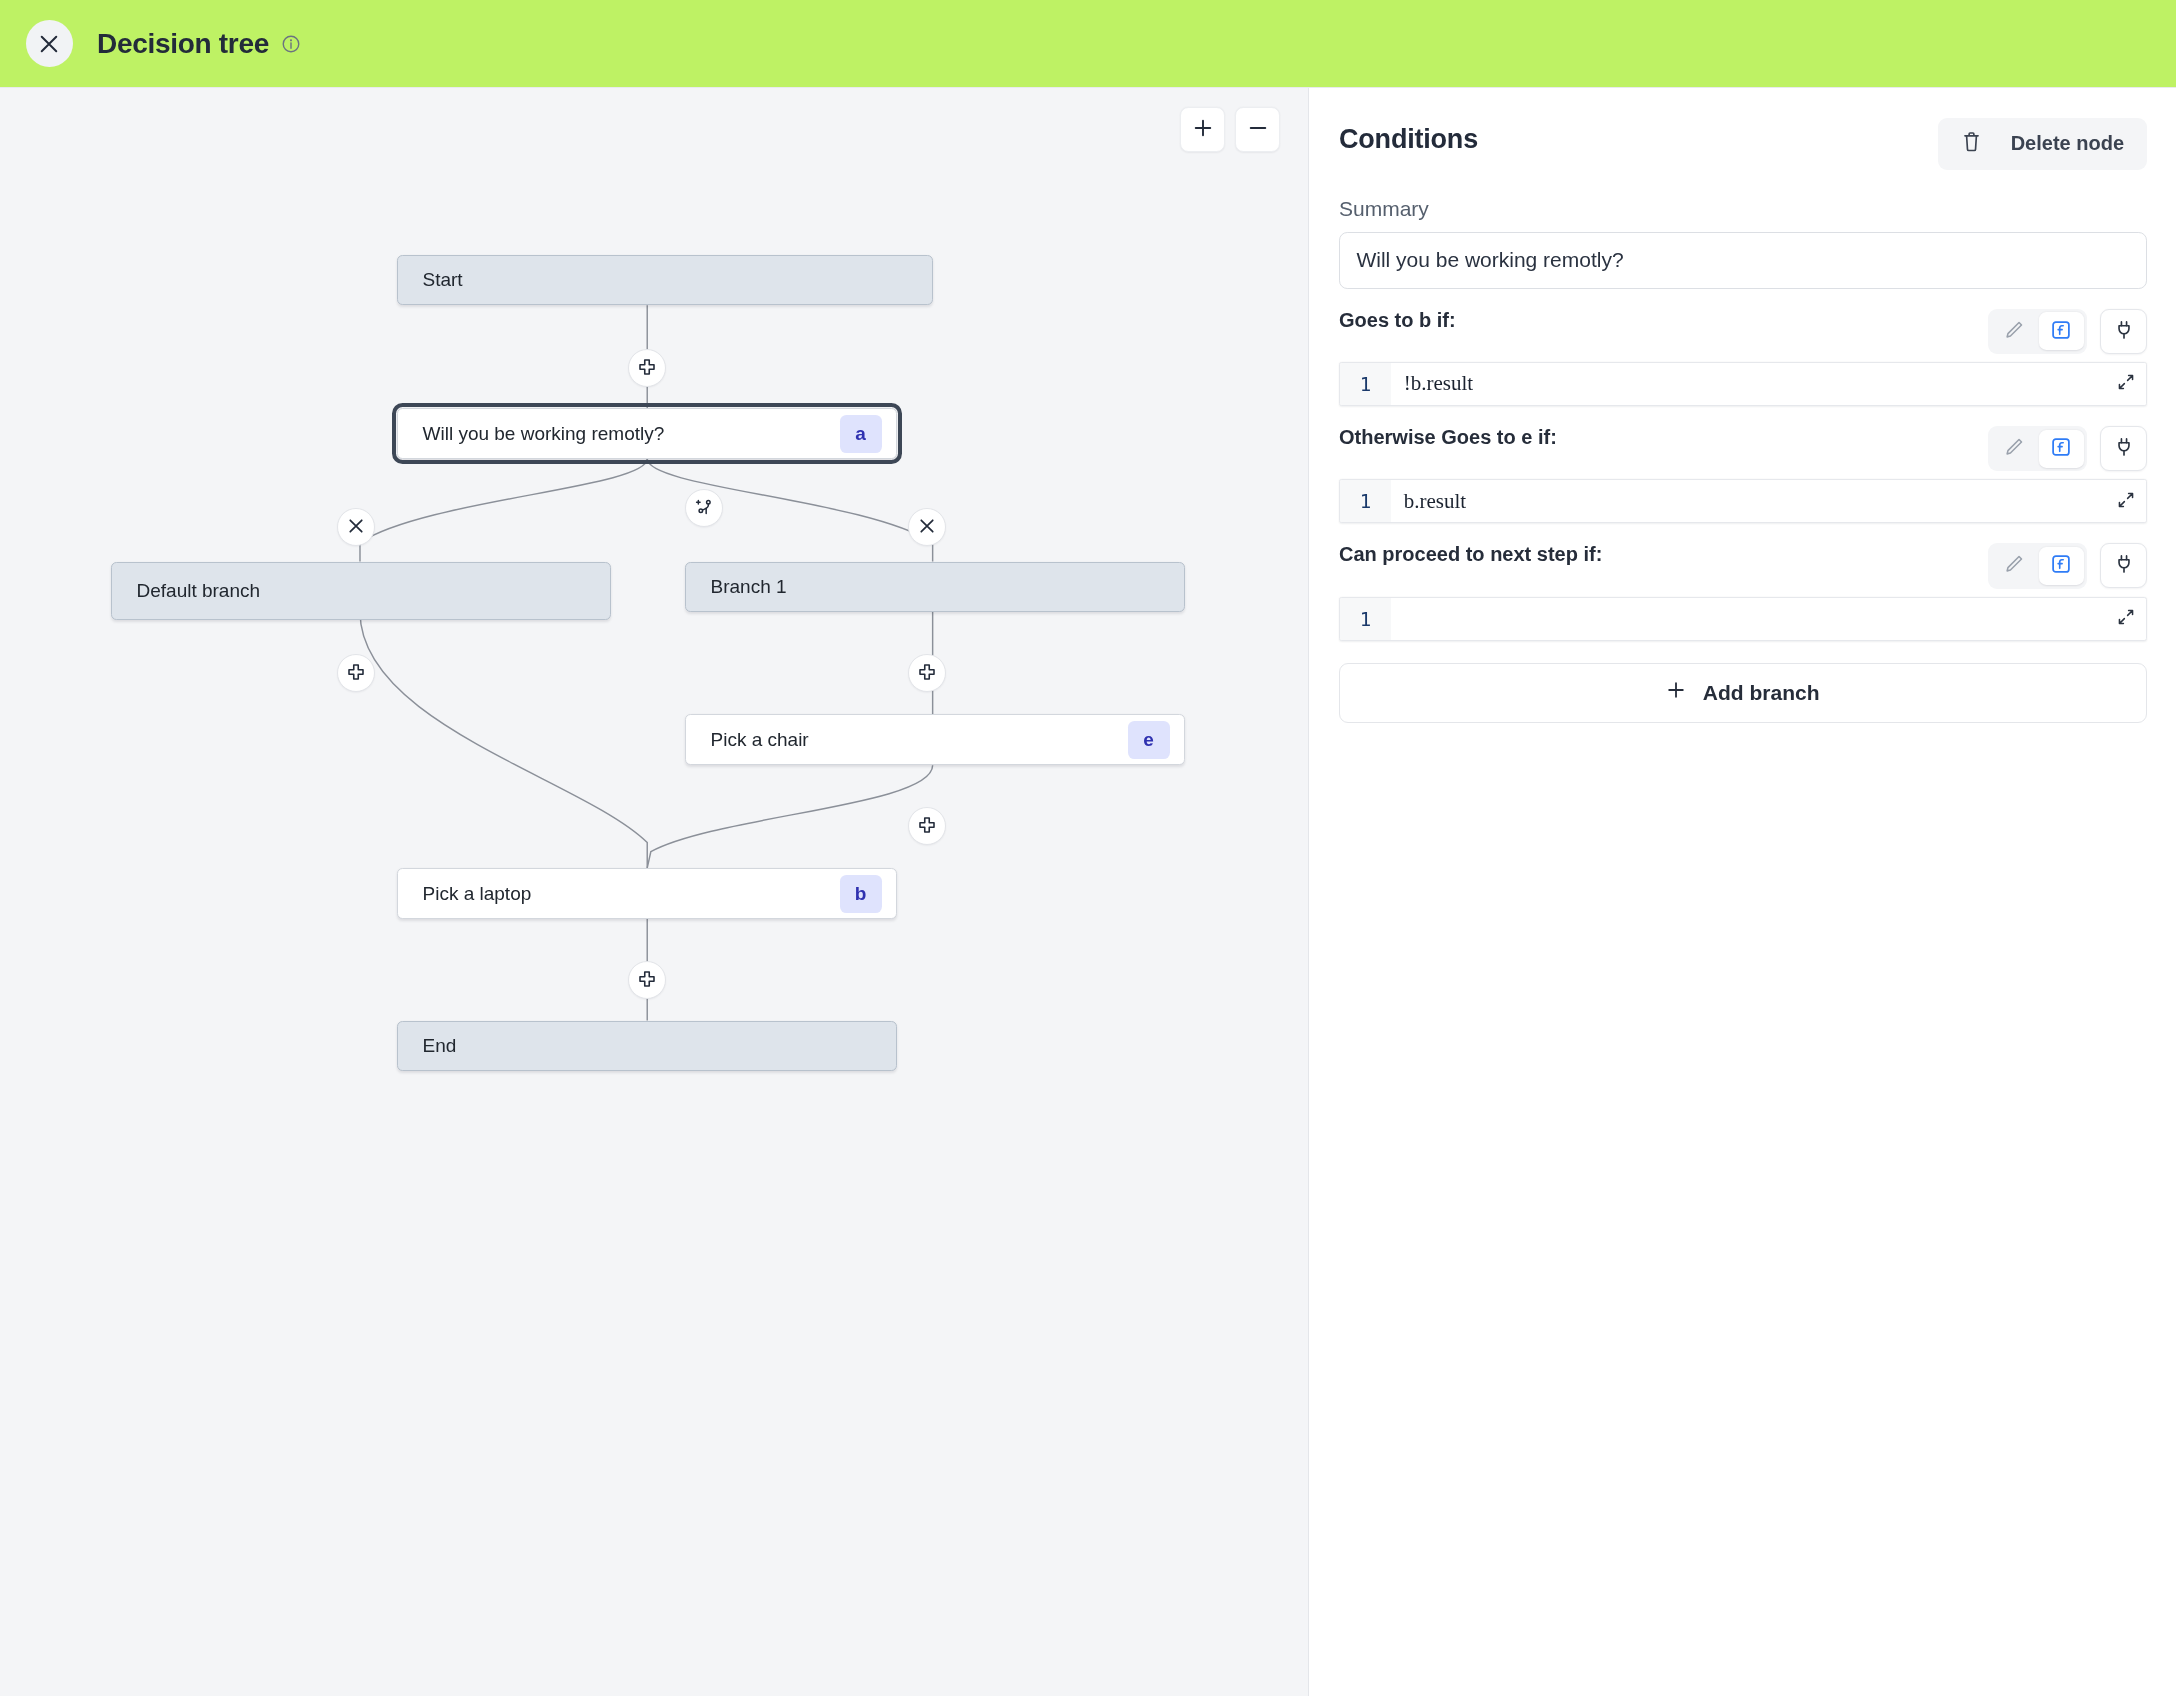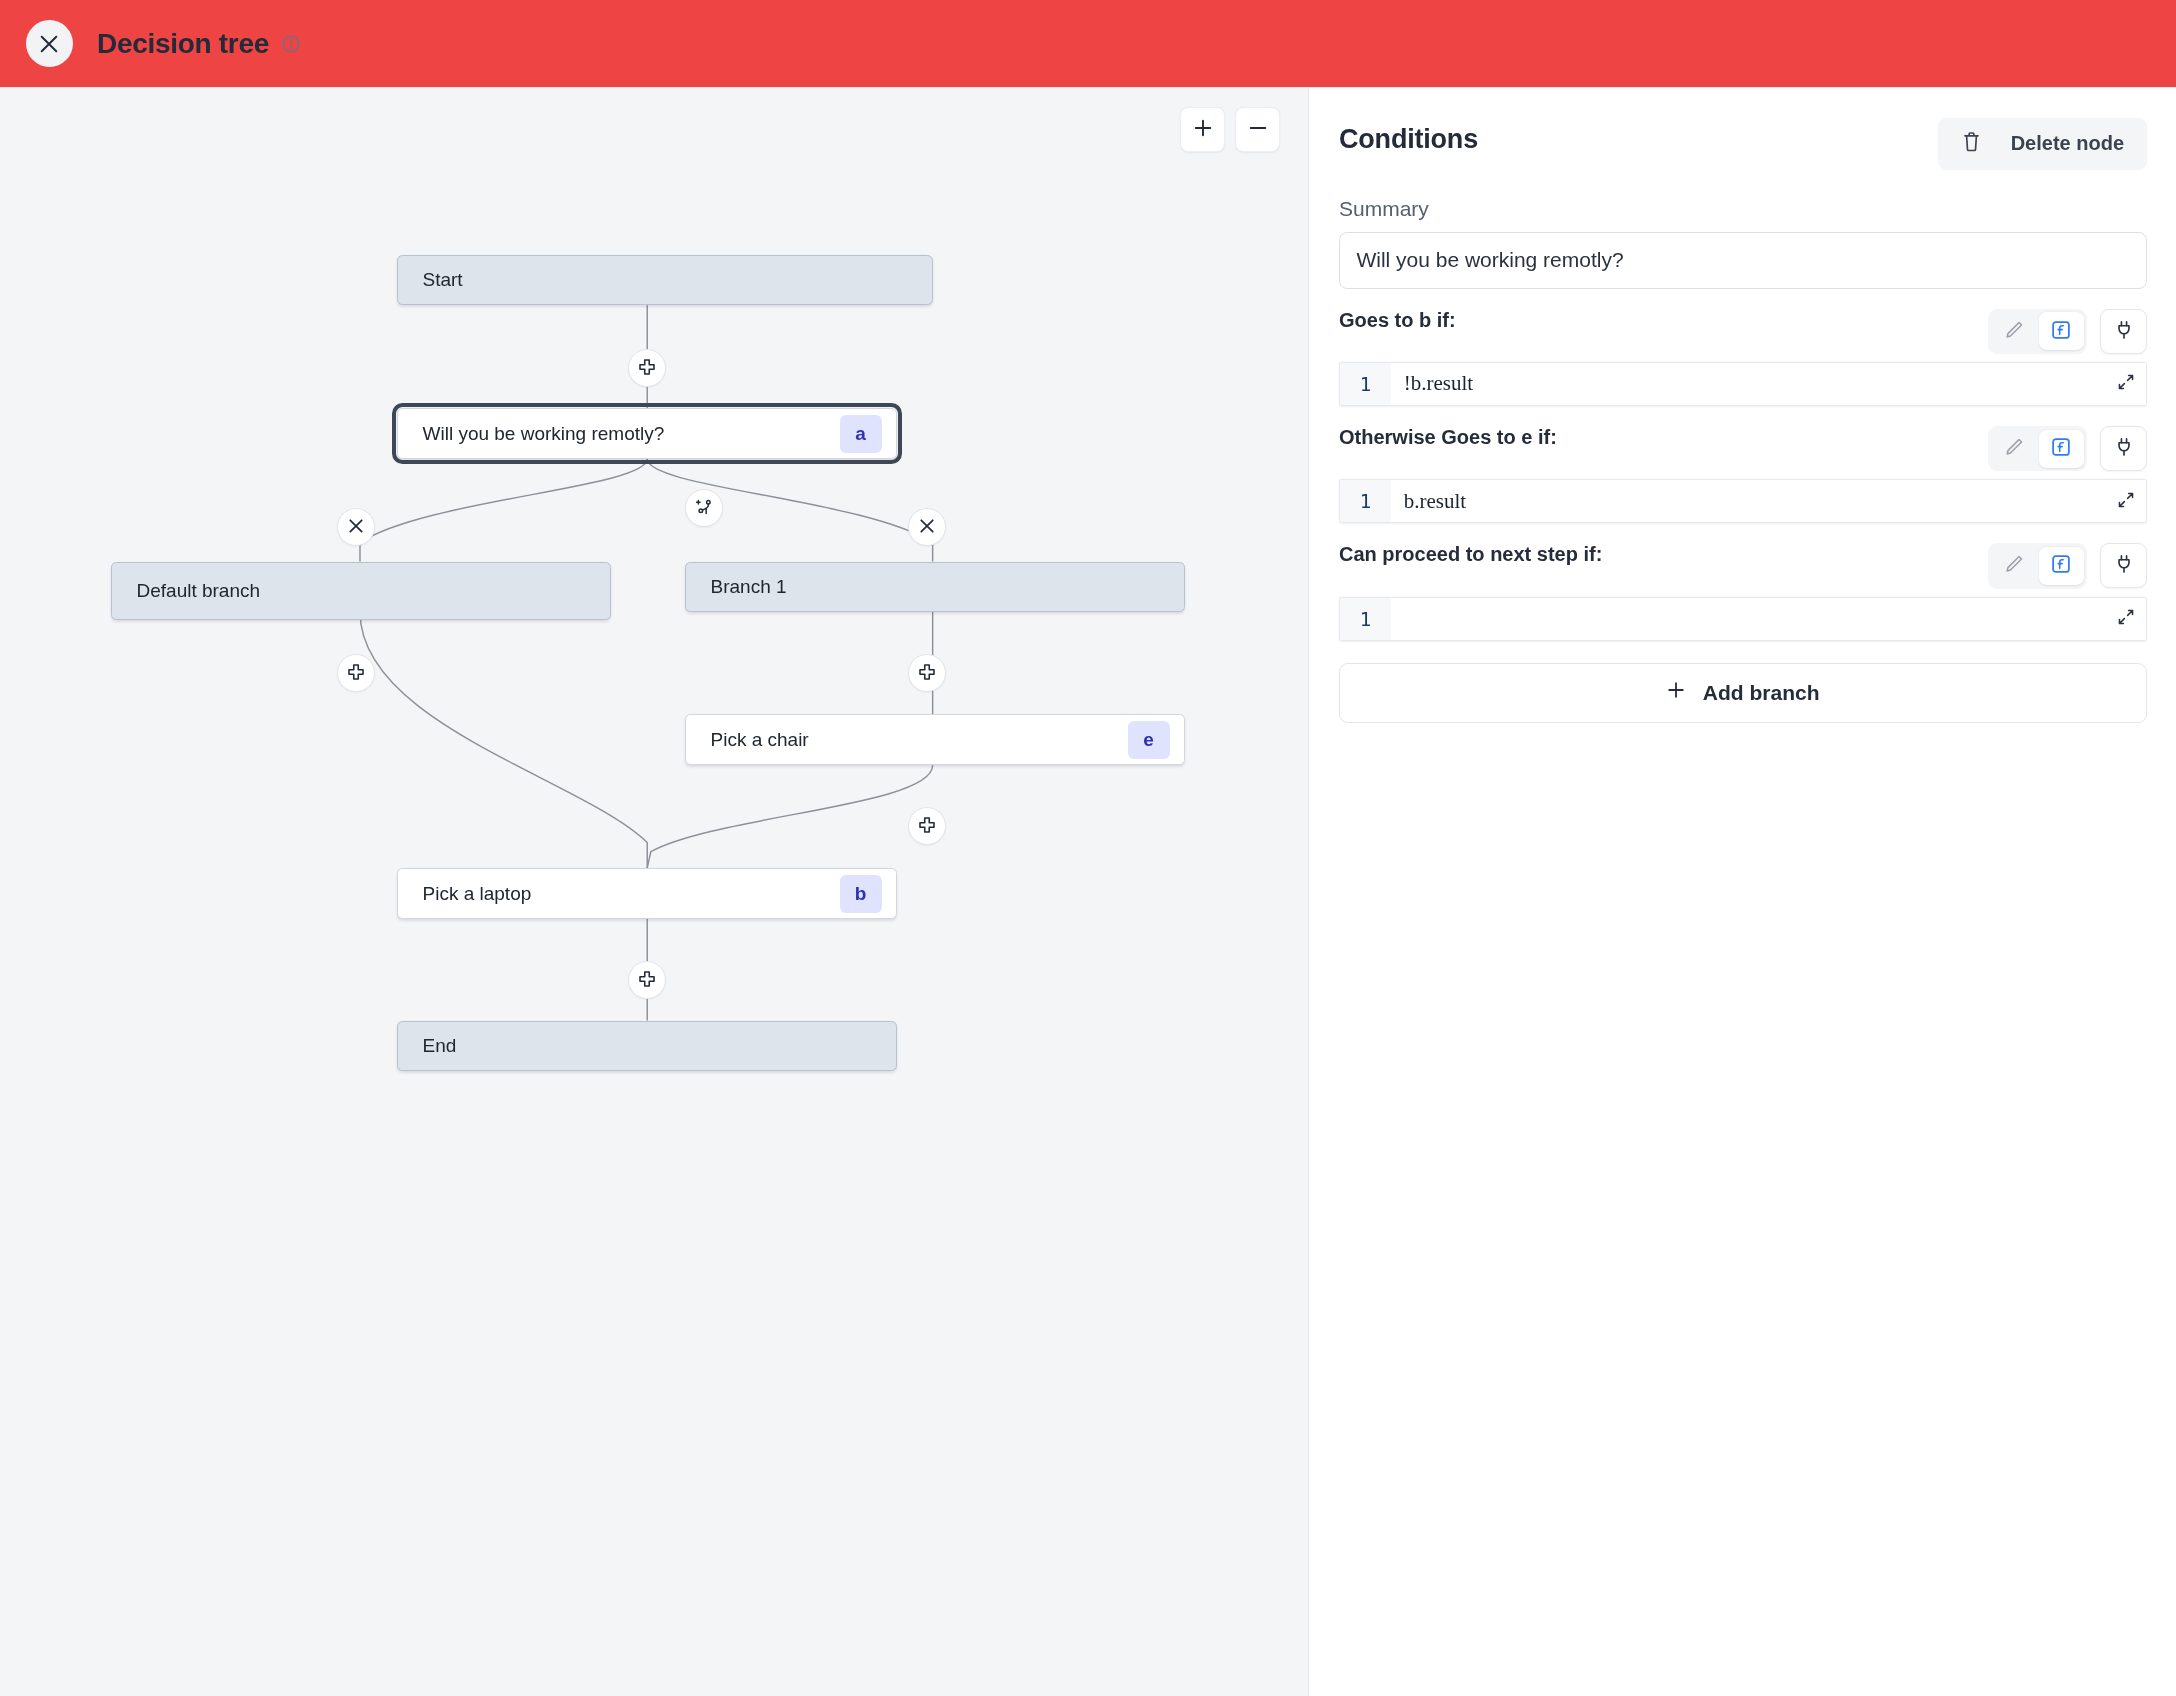--- a/index.html
+++ b/index.html
@@ -12,21 +12,21 @@
     color: #1f2a37;
     overflow: hidden;
   }
 
   
   .app-header {
     height: 88px;
     display: flex;
     align-items: center;
     padding-left: 25.5px;
-    background: #ef4444;
+    background: #bef264;
     border-bottom: 0.9px solid #e8eaed;
     position: relative;
   }
   .close-btn {
     width: 47px; height: 47px;
     border-radius: 50%;
     background: #f1f3f5;
     border: none;
     display: flex; align-items: center; justify-content: center;
     cursor: pointer;

